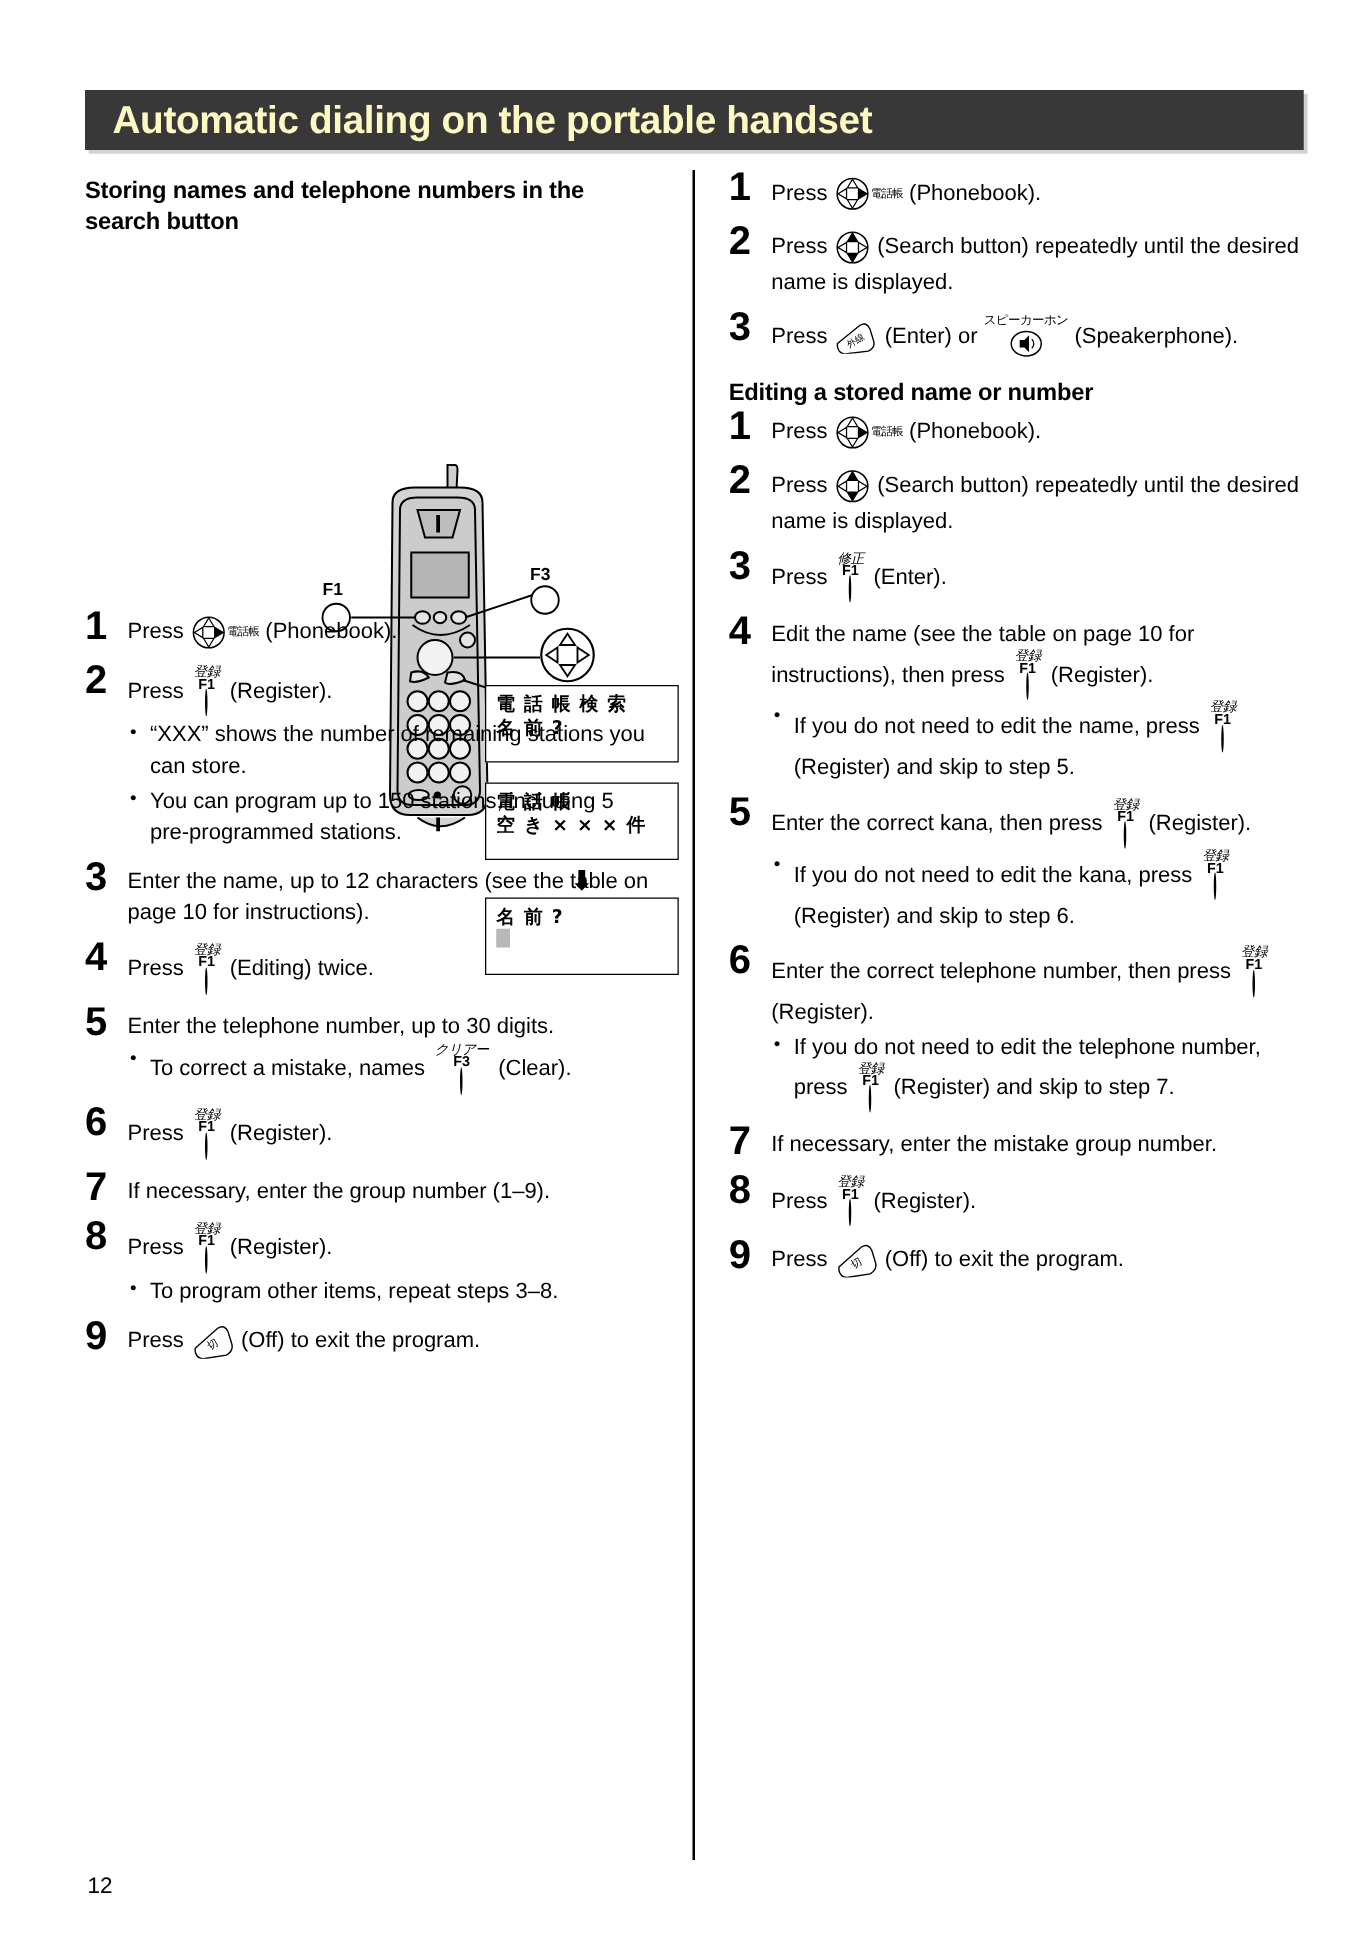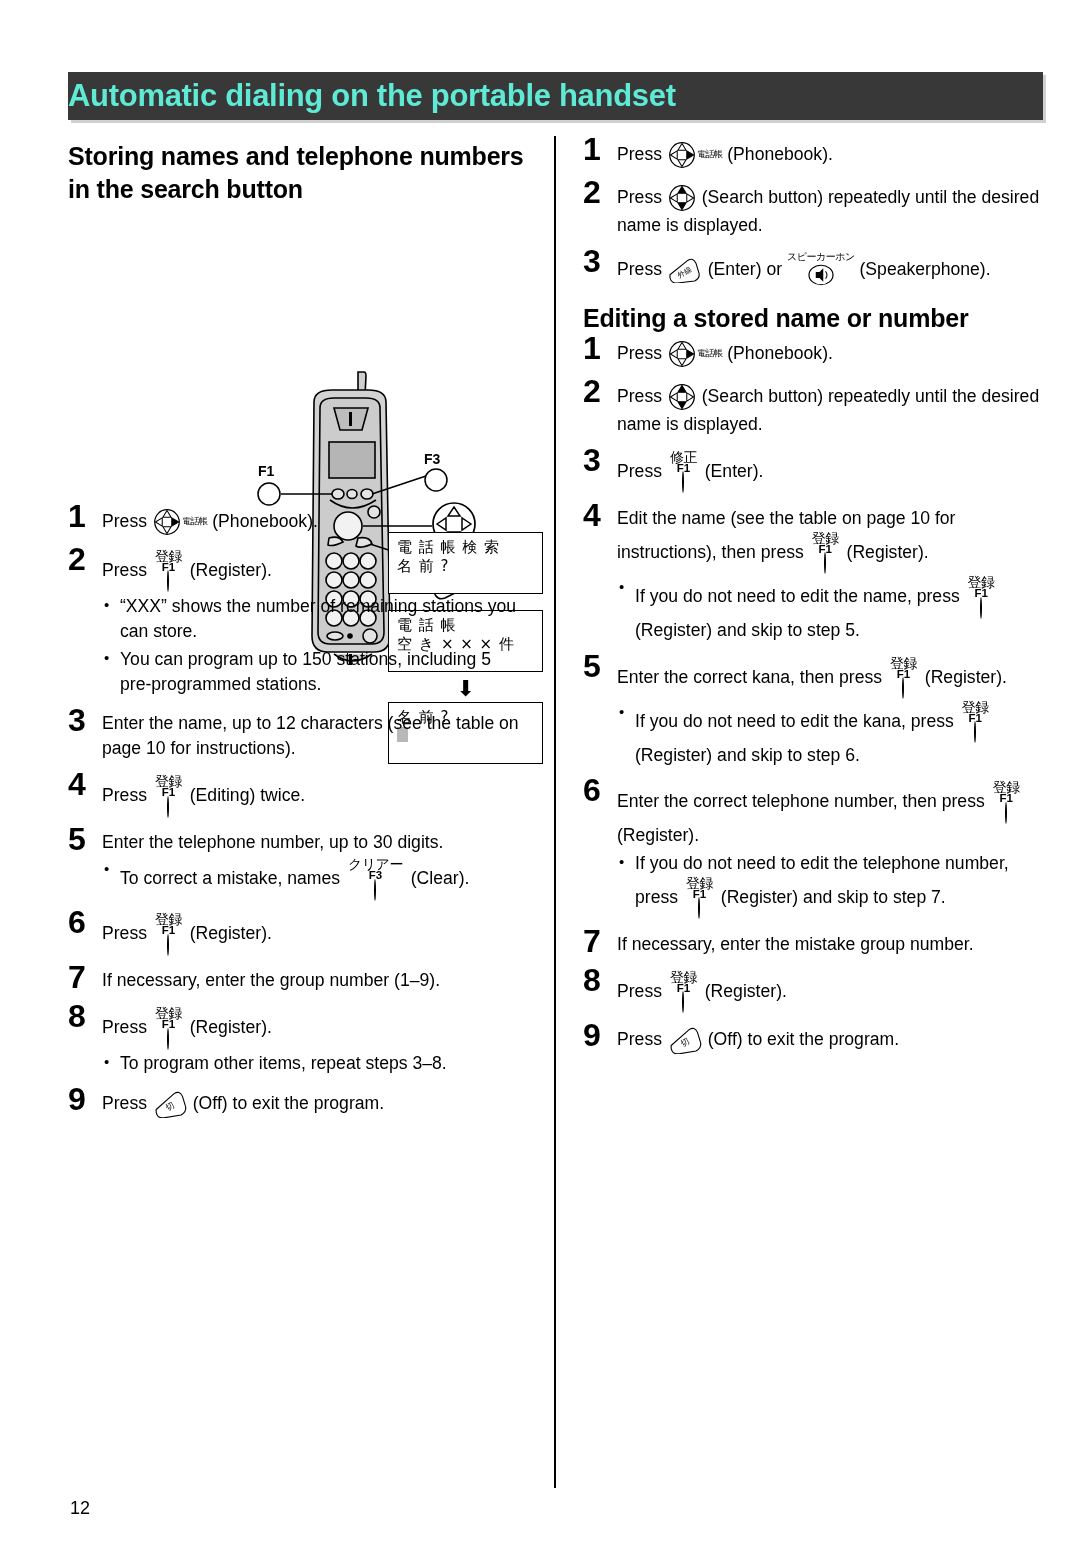--- a/index.html
+++ b/index.html
@@ -17,37 +17,38 @@
 
   
   .header-bar {
     position: absolute;
     left: 68px; top: 72px; width: 975px; height: 48px;
     background: #383838;
     display: flex; align-items: center;
     box-shadow: 3px 3px 0 rgba(0,0,0,0.18);
   }
   .header-title {
-    color: #5eead4;
+    color: #fef9c3;
     font-size: 31px;
     font-weight: bold;
     letter-spacing: -0.3px;
+    padding-left: 22px;
     white-space: nowrap;
   }
 
   
   .col-left  { position: absolute; left: 68px;  top: 140px; width: 458px; }
   .col-right { position: absolute; left: 583px; top: 140px; width: 460px; }
   .divider {
     position: absolute; left: 554px; top: 136px;
     width: 1.6px; height: 1352px; background: #000;
   }
 
   .sec-title {
-    font-size: 25px;
+    font-size: 19px;
     font-weight: bold;
     line-height: 1.33;
     letter-spacing: -0.2px;
     margin: 0 0 6px 0;
   }
   .sec-title.right-top { margin-bottom: 4px; }
   .sec-title.editing { margin: 14px 0 4px 0; }
 
   
   .steps { margin: 0; padding: 0; list-style: none; }
@@ -87,34 +88,35 @@
 
   .fkey {
     display: inline-block;
     vertical-align: middle;
     text-align: center;
     line-height: 1;
     margin: 0 3px;
     position: relative;
     top: -1px;
   }
-  .fkey .jp { font-size: 14px; display: block; letter-spacing: -0.5px; }
+  .fkey .jp { font-size: 11px; display: block; letter-spacing: -0.5px; font-style: italic; }
   .fkey .lbl { font-size: 11.5px; font-weight: bold; display: block; margin-top: -1px; }
   .fkey .circ {
     width: 16px; height: 16px;
     border: 1.6px solid #000;
     border-radius: 50%;
     margin: 0 auto;
   }
 
   
   .lcds {
     position: absolute;
-    left: 320px; top: 392px;
+    left: 320px; top: 408px;
     width: 155px;
+    font-weight: bold;
   }
   .lcd {
     border: 1.8px solid #000;
     width: 155px; height: 62px;
     padding: 5px 8px;
     margin-bottom: 16px;
     background: #fff;
   }
   .lcd-line {
     font-family: "DejaVu Sans", sans-serif;

